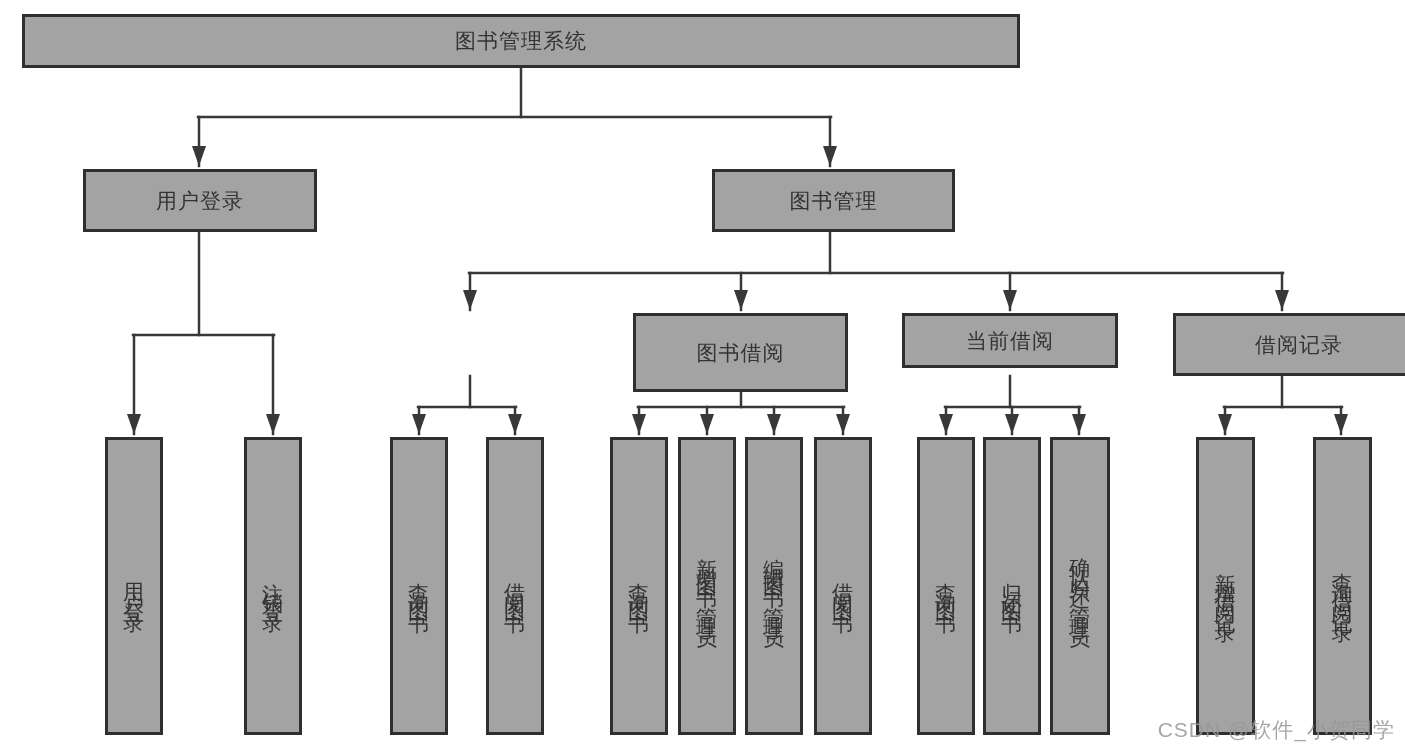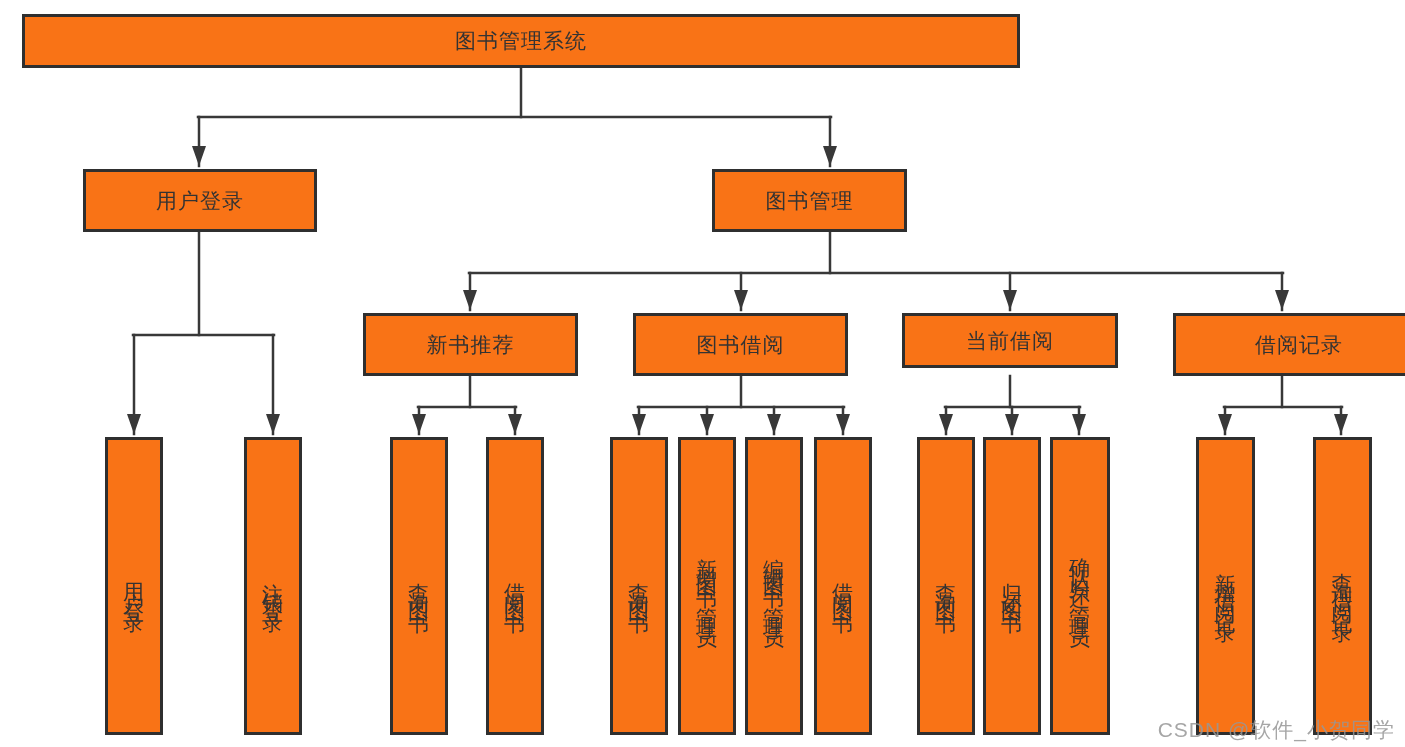--- a/index.html
+++ b/index.html
@@ -7,21 +7,21 @@
     position:relative;
     width:1405px; height:747px;
     background:#ffffff;
     font-family:"Liberation Sans", sans-serif;
     overflow:hidden;
   }
   .lines { position:absolute; left:0; top:0; z-index:0; }
   .node {
     position:absolute;
     box-sizing:border-box;
-    background:#f97316;
+    background:#a3a3a3;
     border:3px solid #2f2f2f;
     display:flex; align-items:center; justify-content:center;
     color:#333333;
     font-size:21px;
     z-index:1;
   }
   .node .hlabel { letter-spacing:1px; white-space:nowrap; }
   .node .vlabel {
     writing-mode:vertical-rl;
     text-orientation:mixed;
@@ -109,28 +109,25 @@
     </g>
   </svg>
 
   <div class="node" style="left:22px;top:14px;width:998px;height:54px">
     <span class="hlabel">图书管理系统</span>
   </div>
 
   <div class="node" style="left:83px;top:169px;width:234px;height:63px">
     <span class="hlabel">用户登录</span>
   </div>
-  <div class="node" style="left:712px;top:169px;width:195px;height:63px">
+  <div class="node" style="left:712px;top:169px;width:243px;height:63px">
     <span class="hlabel">图书管理</span>
   </div>
 
-  <div class="node" style="left:363px;top:313px;width:215px;height:63px">
-    <span class="hlabel">新书推荐</span>
-  </div>
-  <div class="node" style="left:633px;top:313px;width:215px;height:63px">
+  <div class="node" style="left:633px;top:313px;width:215px;height:79px">
     <span class="hlabel">图书借阅</span>
   </div>
   <div class="node" style="left:902px;top:313px;width:216px;height:55px">
     <span class="hlabel">当前借阅</span>
   </div>
   <div class="node" style="left:1173px;top:313px;width:252px;height:63px">
     <span class="hlabel">借阅记录</span>
   </div>
 
   <div class="node" style="left:105px;top:437px;width:58px;height:298px">

